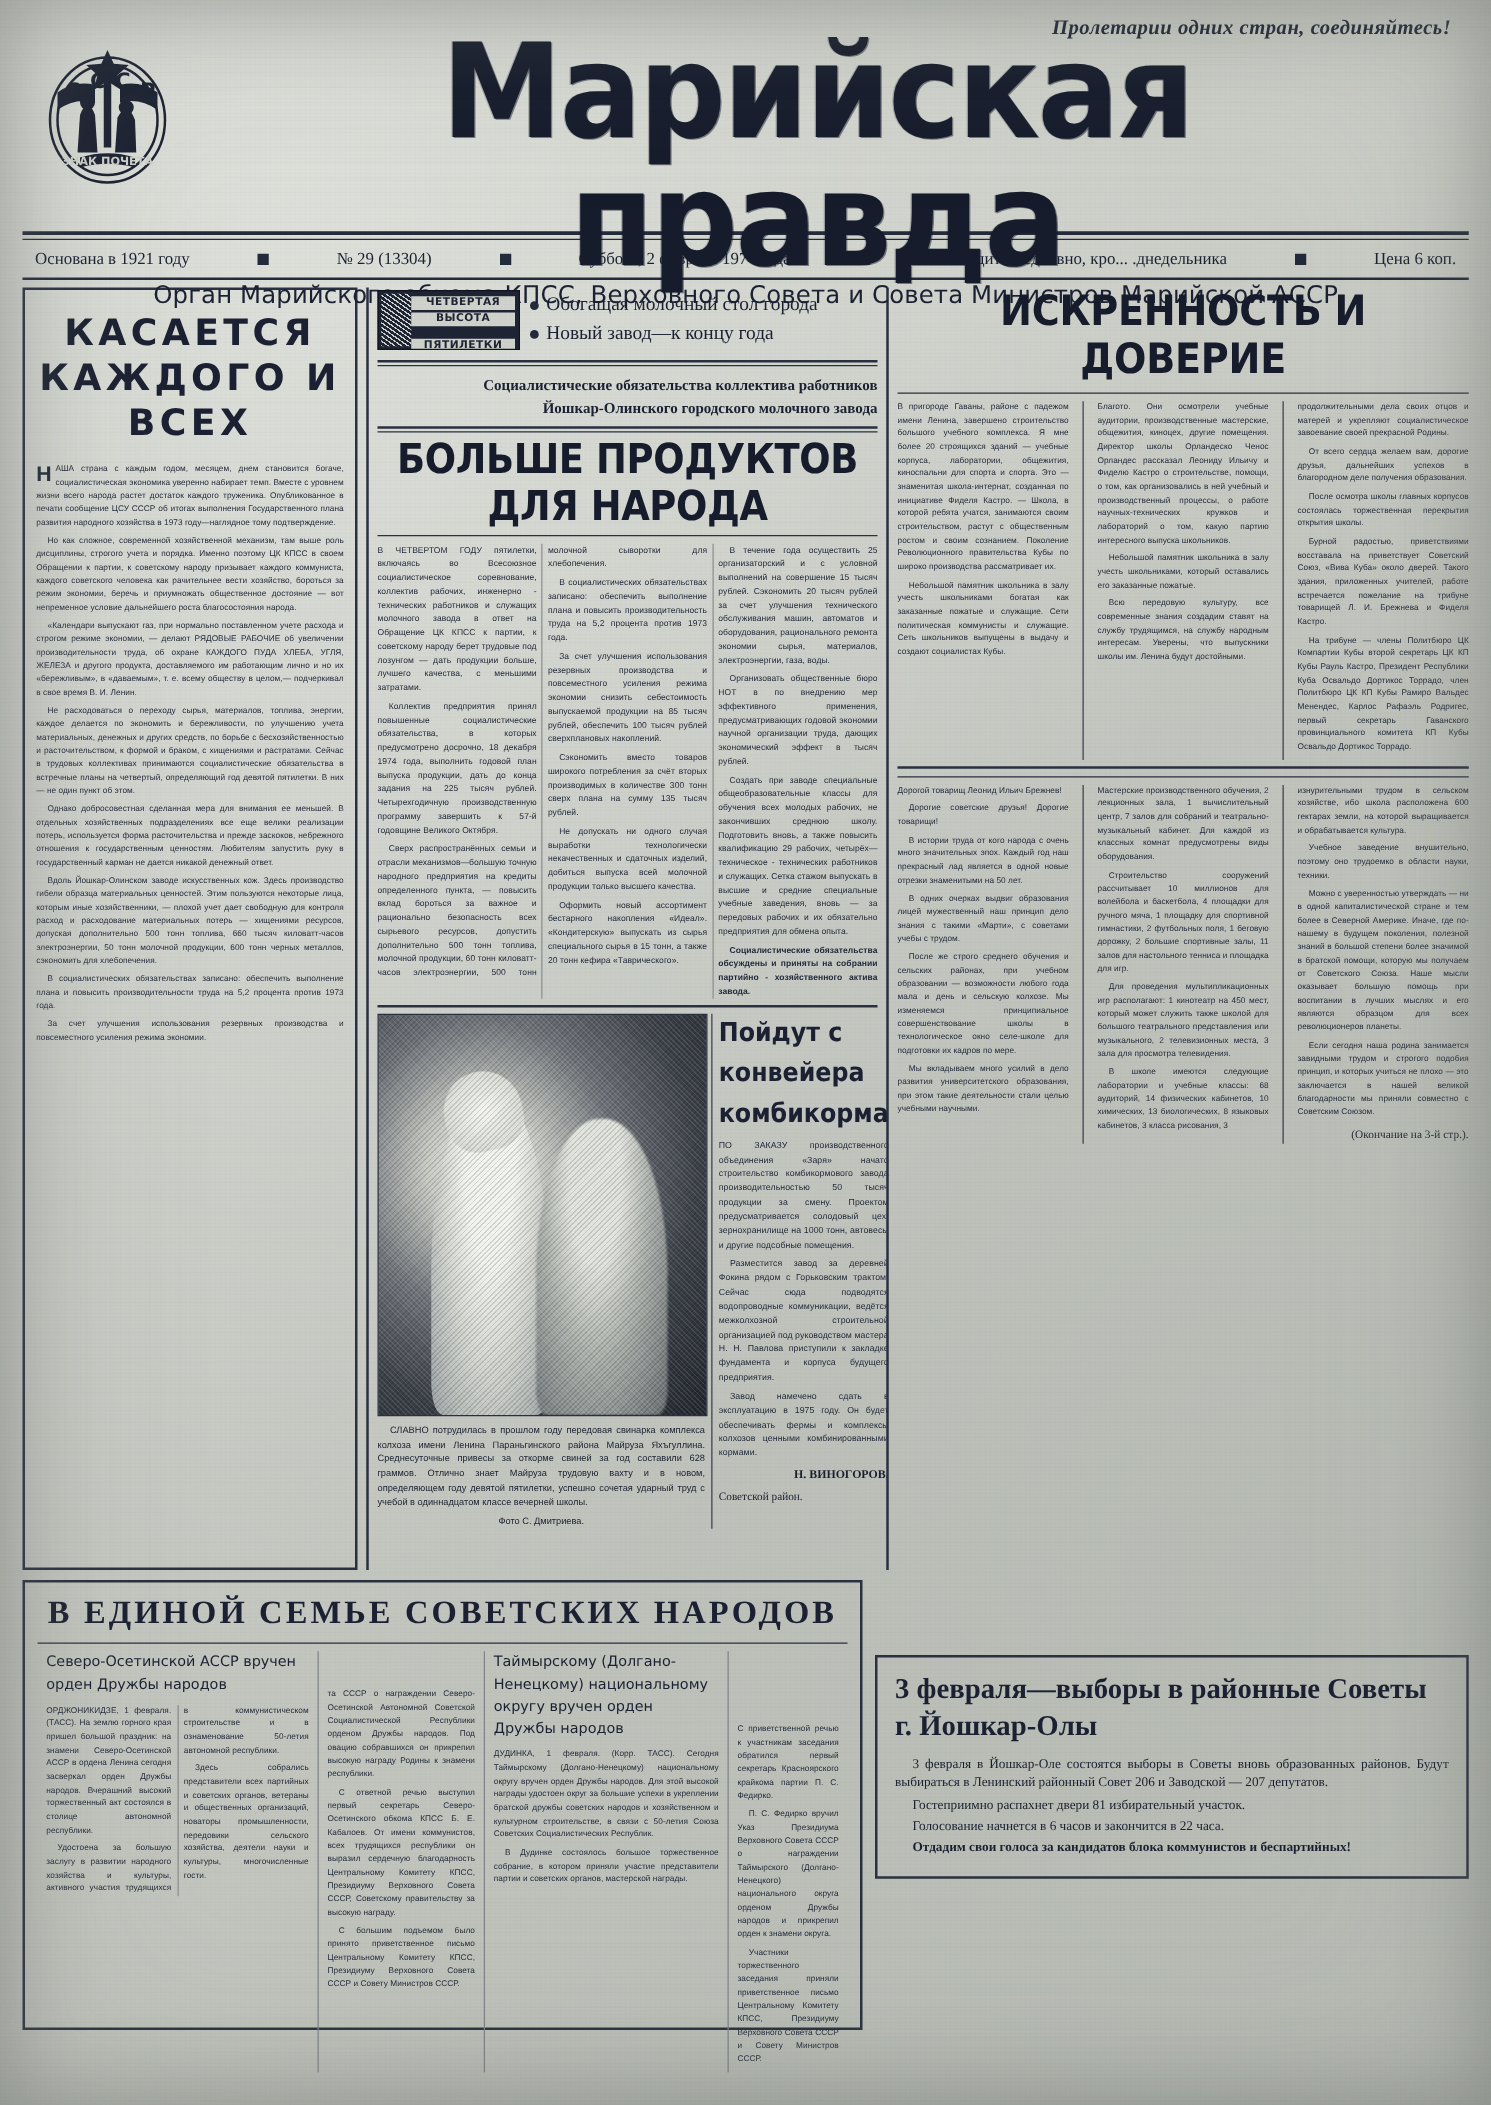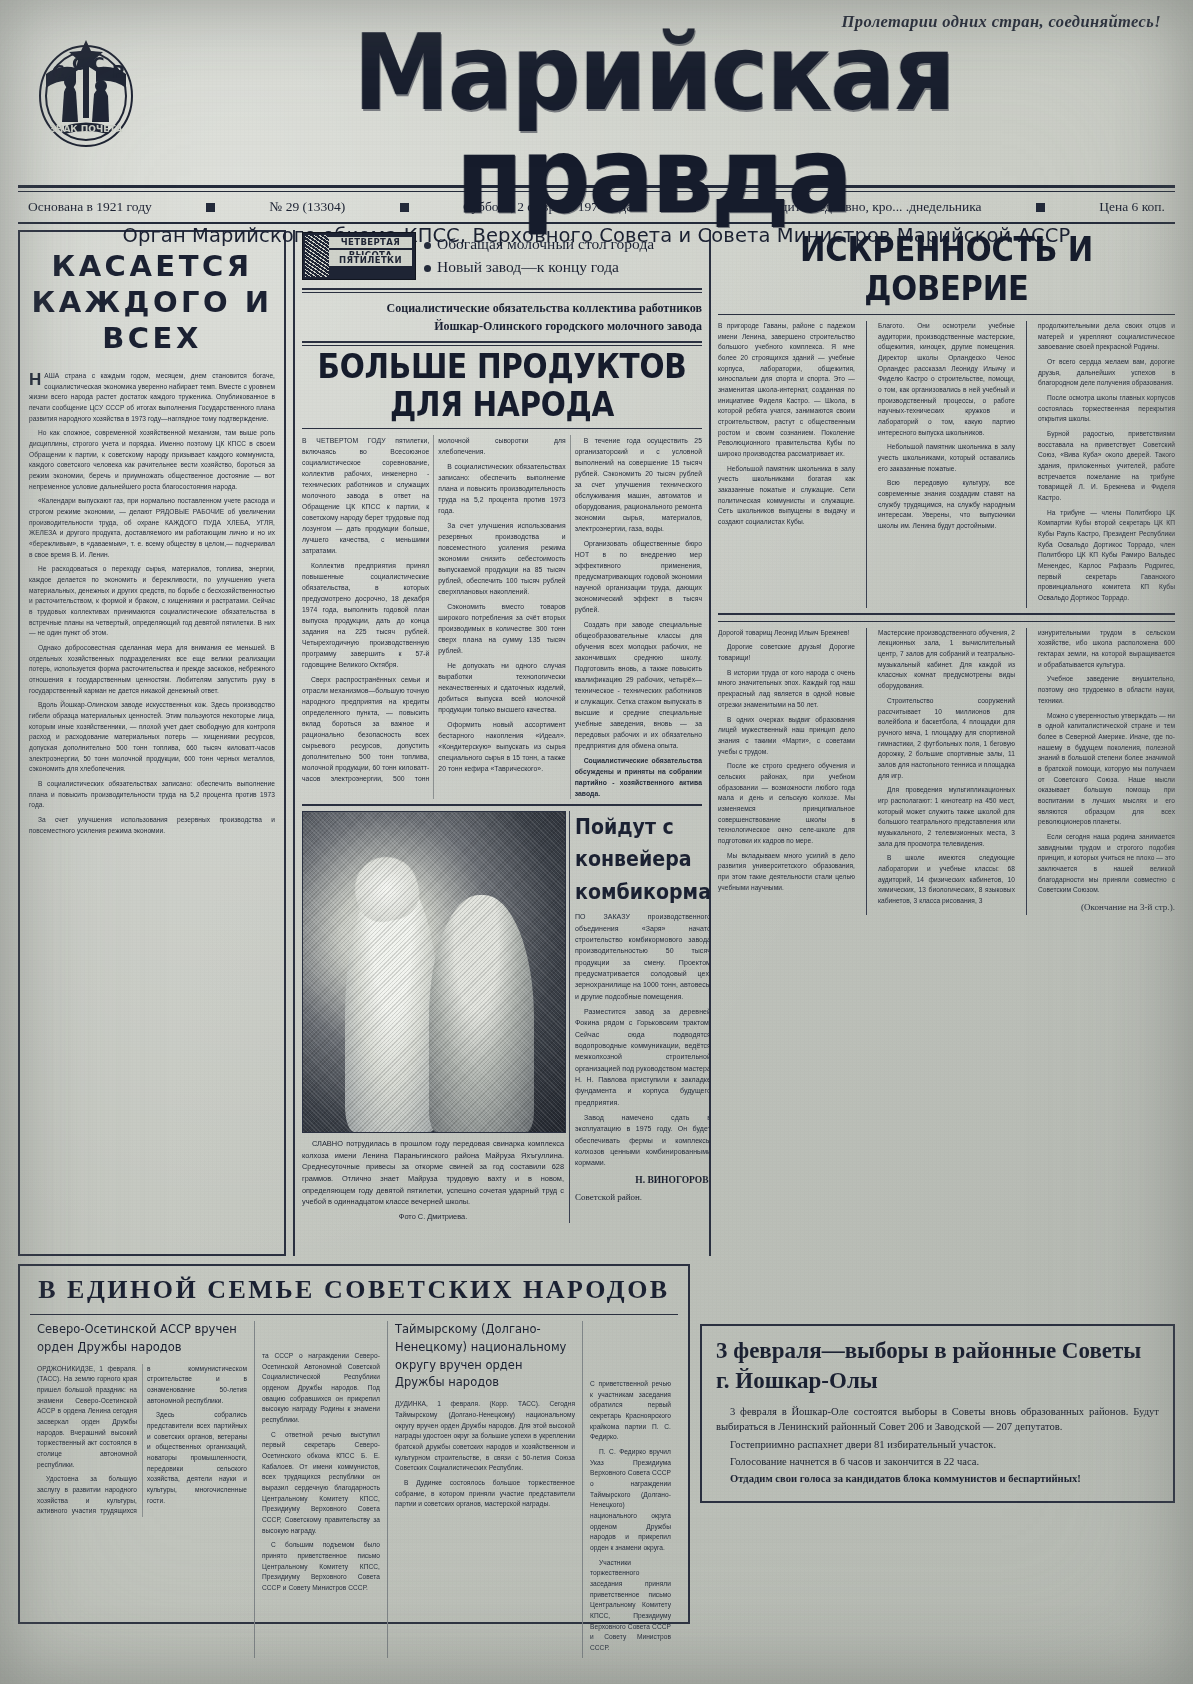--- a/index.html
+++ b/index.html
@@ -170,21 +170,21 @@
     position: relative; overflow: hidden;
     border: 1px solid #11151f;
   }
   .badge .bl {
     position: absolute; left: 26px; right: 3px;
     height: 11px; background: #cfd2ca;
     color: #1e2434; font-family: "DejaVu Sans", sans-serif;
     font-weight: bold; font-size: 8.5px; letter-spacing: .4px;
     text-align: center; line-height: 11px;
   }
-  .badge .b1 { top: 4px; } .badge .b2 { top: 17px; } .badge .b3 { top: 22px; }
+  .badge .b1 { top: 4px; } .badge .b2 { top: 17px; } .badge .b3 { top: 38px; }
   .badge .rays {
     position: absolute; left: 2px; top: 2px; width: 24px; height: 42px;
     background:
       repeating-linear-gradient(35deg, #cfd2ca 0 1px, #1e2434 1px 3px);
   }
   .badge-lines { flex: 1; }
   .badge-line {
     display: flex; align-items: baseline; gap: 6px;
     font-family: "Liberation Serif", serif;
     font-size: 15.5px; line-height: 1.5; color: #1b2132;

